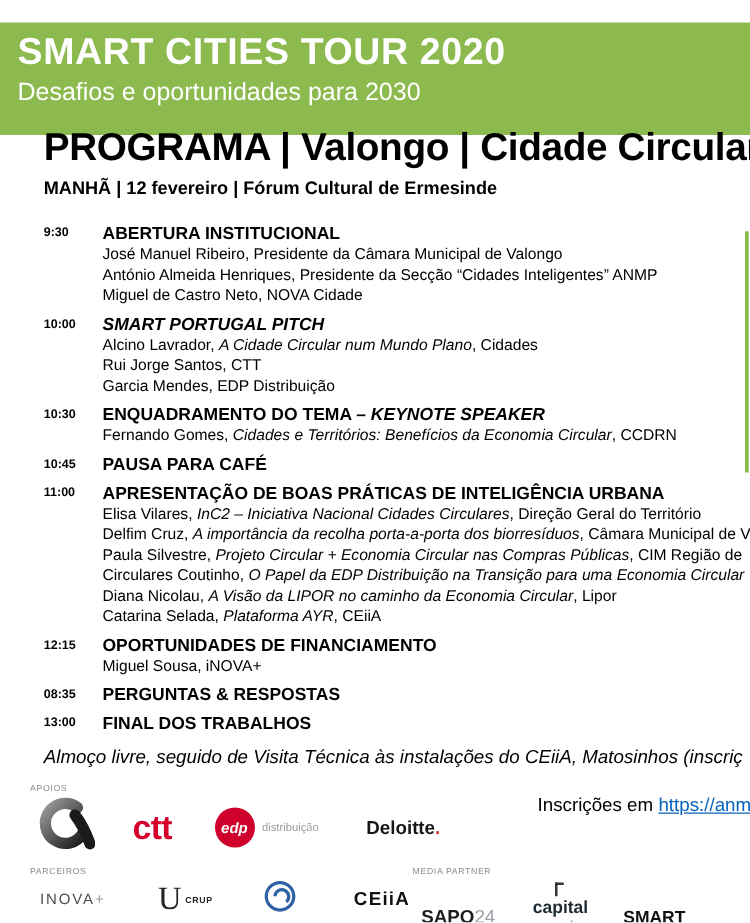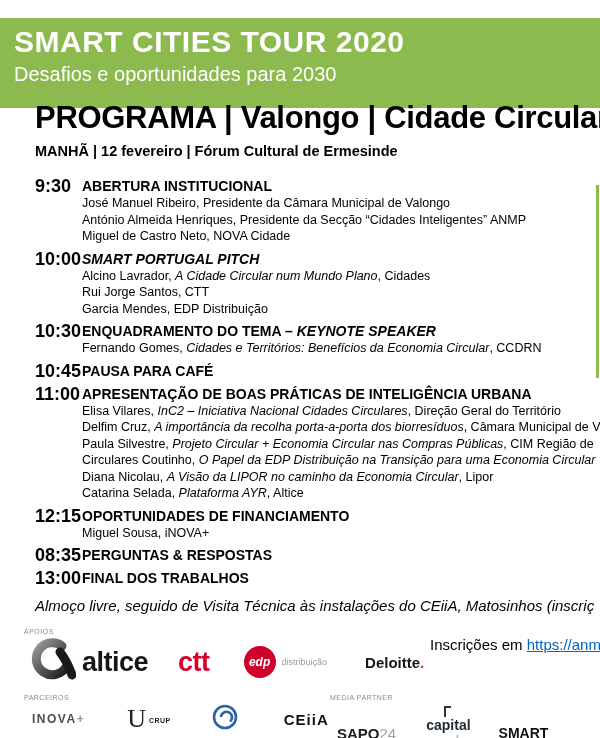--- a/index.html
+++ b/index.html
@@ -14,21 +14,21 @@
   .banner-subtitle { font-size:20px; line-height:26px; margin-top:2px; }
 
   .doc-title { position:absolute; top:100px; left:35px; font-size:31px; font-weight:bold;
     white-space:nowrap; letter-spacing:-0.3px; }
   .doc-subtitle { position:absolute; top:143px; left:35px; font-size:14.5px; font-weight:bold;
     white-space:nowrap; }
 
   
   .agenda { position:absolute; top:178px; left:35px; width:600px; }
   .agenda-item { display:flex; margin-bottom:6px; }
-  .time { flex:0 0 47px; font-size:18px; font-weight:bold; line-height:17px; }
+  .time { flex:0 0 47px; font-size:10px; font-weight:bold; line-height:17px; }
   .agenda-body { flex:1 1 auto; min-width:0; }
   .agenda-title { font-size:14px; font-weight:bold; line-height:17px; white-space:nowrap; }
   .speaker { font-size:12.5px; line-height:16.5px; white-space:nowrap; }
   .it { font-style:italic; }
 
   .lunch-note { position:absolute; top:597px; left:35px; font-size:15px; font-style:italic;
     white-space:nowrap; }
 
   .right-bar { position:absolute; left:596px; top:185px; width:3px; height:193px;
     background:#8dba4e; z-index:3; }
@@ -47,21 +47,21 @@
     font-style:italic; }
   .edp-sub { font-size:9px; color:#9b9b9b; margin-left:6px; }
   .deloitte { margin-left:38px; font-size:15px; font-weight:bold; color:#161616; }
   .deloitte .dot { color:#e0301e; }
 
   .inscricoes { position:absolute; top:636px; left:430px; font-size:15px; white-space:nowrap; }
   .inscricoes a { color:#0563c1; text-decoration:underline; cursor:pointer; }
 
   
   .partners { position:absolute; top:703px; left:32px; height:32px; display:flex; align-items:center; }
-  .inova { font-size:12px; font-weight:bold; color:#4d4d4d; letter-spacing:1.5px; }
+  .inova { font-size:12px; font-weight:normal; color:#4d4d4d; letter-spacing:1.5px; }
   .inova .plus { color:#999; }
   .crup { display:flex; align-items:flex-start; margin-left:42px; }
   .crup-u { font-family:"Liberation Serif", serif; font-size:26px; line-height:26px; color:#222; }
   .crup-col { margin-left:3px; padding-top:3px; }
   .crup-word { font-size:7px; font-weight:bold; letter-spacing:0.5px; color:#222; }
   .bars .bar { height:1px; background:#999; margin-top:2px; }
   .crup-col .bar { width:16px; }
   .ccdr { display:flex; align-items:center; margin-left:40px; }
   .ccdr-col { margin-left:3px; }
   .ccdr-col .bar { width:18px; background:#8a8a8a; }
@@ -140,21 +140,21 @@
   <div class="agenda-item">
     <div class="time">11:00</div>
     <div class="agenda-body">
       <div class="agenda-title"><span>APRESENTAÇÃO DE BOAS PRÁTICAS DE INTELIGÊNCIA URBANA</span></div>
       <div class="speakers">
             <div class="speaker"><span>Elisa Vilares, </span><span class="it">InC2 – Iniciativa Nacional Cidades Circulares</span><span>, Direção Geral do Território</span></div>
             <div class="speaker"><span>Delfim Cruz, </span><span class="it">A importância da recolha porta-a-porta dos biorresíduos</span><span>, Câmara Municipal de V</span></div>
             <div class="speaker"><span>Paula Silvestre, </span><span class="it">Projeto Circular + Economia Circular nas Compras Públicas</span><span>, CIM Região de</span></div>
             <div class="speaker"><span>Circulares Coutinho, </span><span class="it">O Papel da EDP Distribuição na Transição para uma Economia Circular</span></div>
             <div class="speaker"><span>Diana Nicolau, </span><span class="it">A Visão da LIPOR no caminho da Economia Circular</span><span>, Lipor</span></div>
-            <div class="speaker"><span>Catarina Selada, </span><span class="it">Plataforma AYR</span><span>, Altice</span></div>
+            <div class="speaker"><span>Catarina Selada, </span><span class="it">Plataforma AYR</span><span>, CEiiA</span></div>
           </div>
     </div>
   </div>
 
   <div class="agenda-item">
     <div class="time">12:15</div>
     <div class="agenda-body">
       <div class="agenda-title"><span>OPORTUNIDADES DE FINANCIAMENTO</span></div>
       <div class="speakers">
             <div class="speaker"><span>Miguel Sousa, iNOVA+</span></div>
@@ -192,21 +192,20 @@
           <defs>
             <linearGradient id="ag" x1="0" y1="0" x2="1" y2="1">
               <stop offset="0" stop-color="#9a9a9a"></stop>
                 <stop offset="1" stop-color="#1a1a1a"></stop>
             </linearGradient>
           </defs>
           <path d="M32 9 A16 16 0 1 0 36 30" fill="none" stroke="url(#ag)" stroke-width="9" stroke-linecap="round"></path>
           <path d="M30 15 Q 37 24 42 38" fill="none" stroke="#1a1a1a" stroke-width="9" stroke-linecap="round"></path>
         </svg>
       </span>
-      <span class="altice-word">altice</span>
     </div>
     <div class="ctt">ctt</div>
     <div class="edp">
       <span class="edp-circle">edp</span>
       <span class="edp-sub">distribuição</span>
     </div>
     <div class="deloitte"><span>Deloitte</span><span class="dot">.</span></div>
   </div>
 
   <div class="inscricoes"><span>Inscrições em </span><a>https://anm</a></div>

